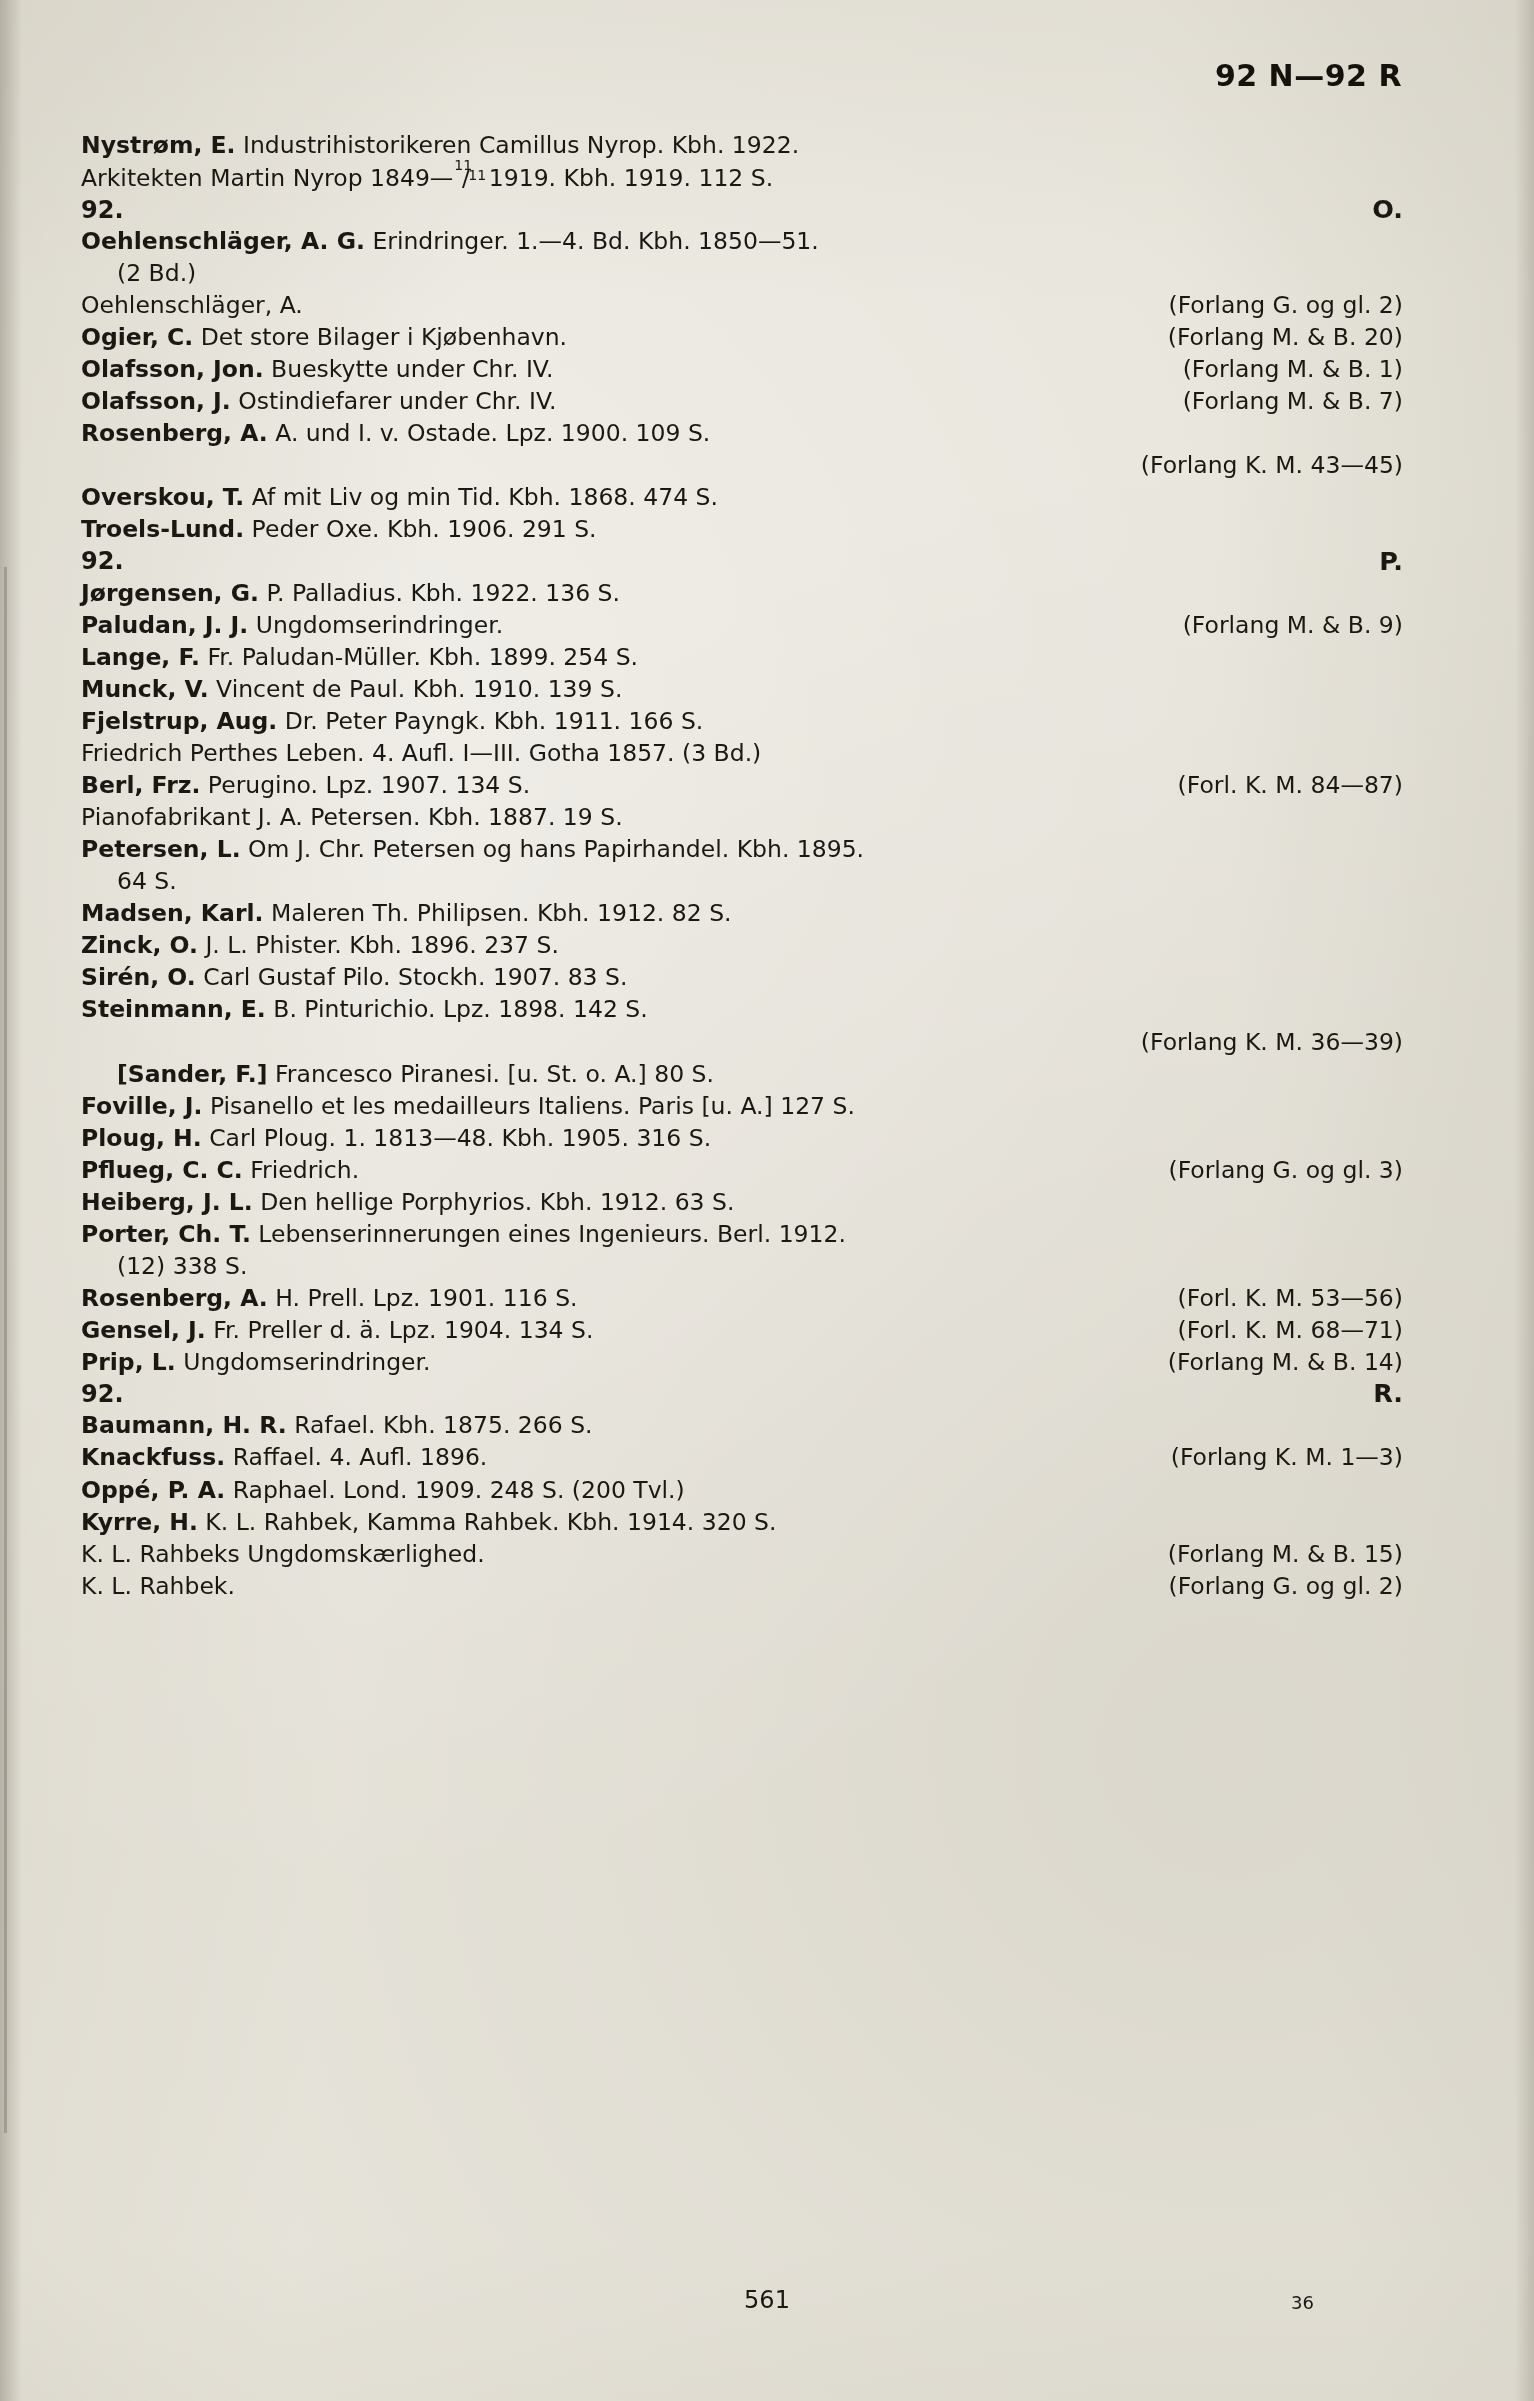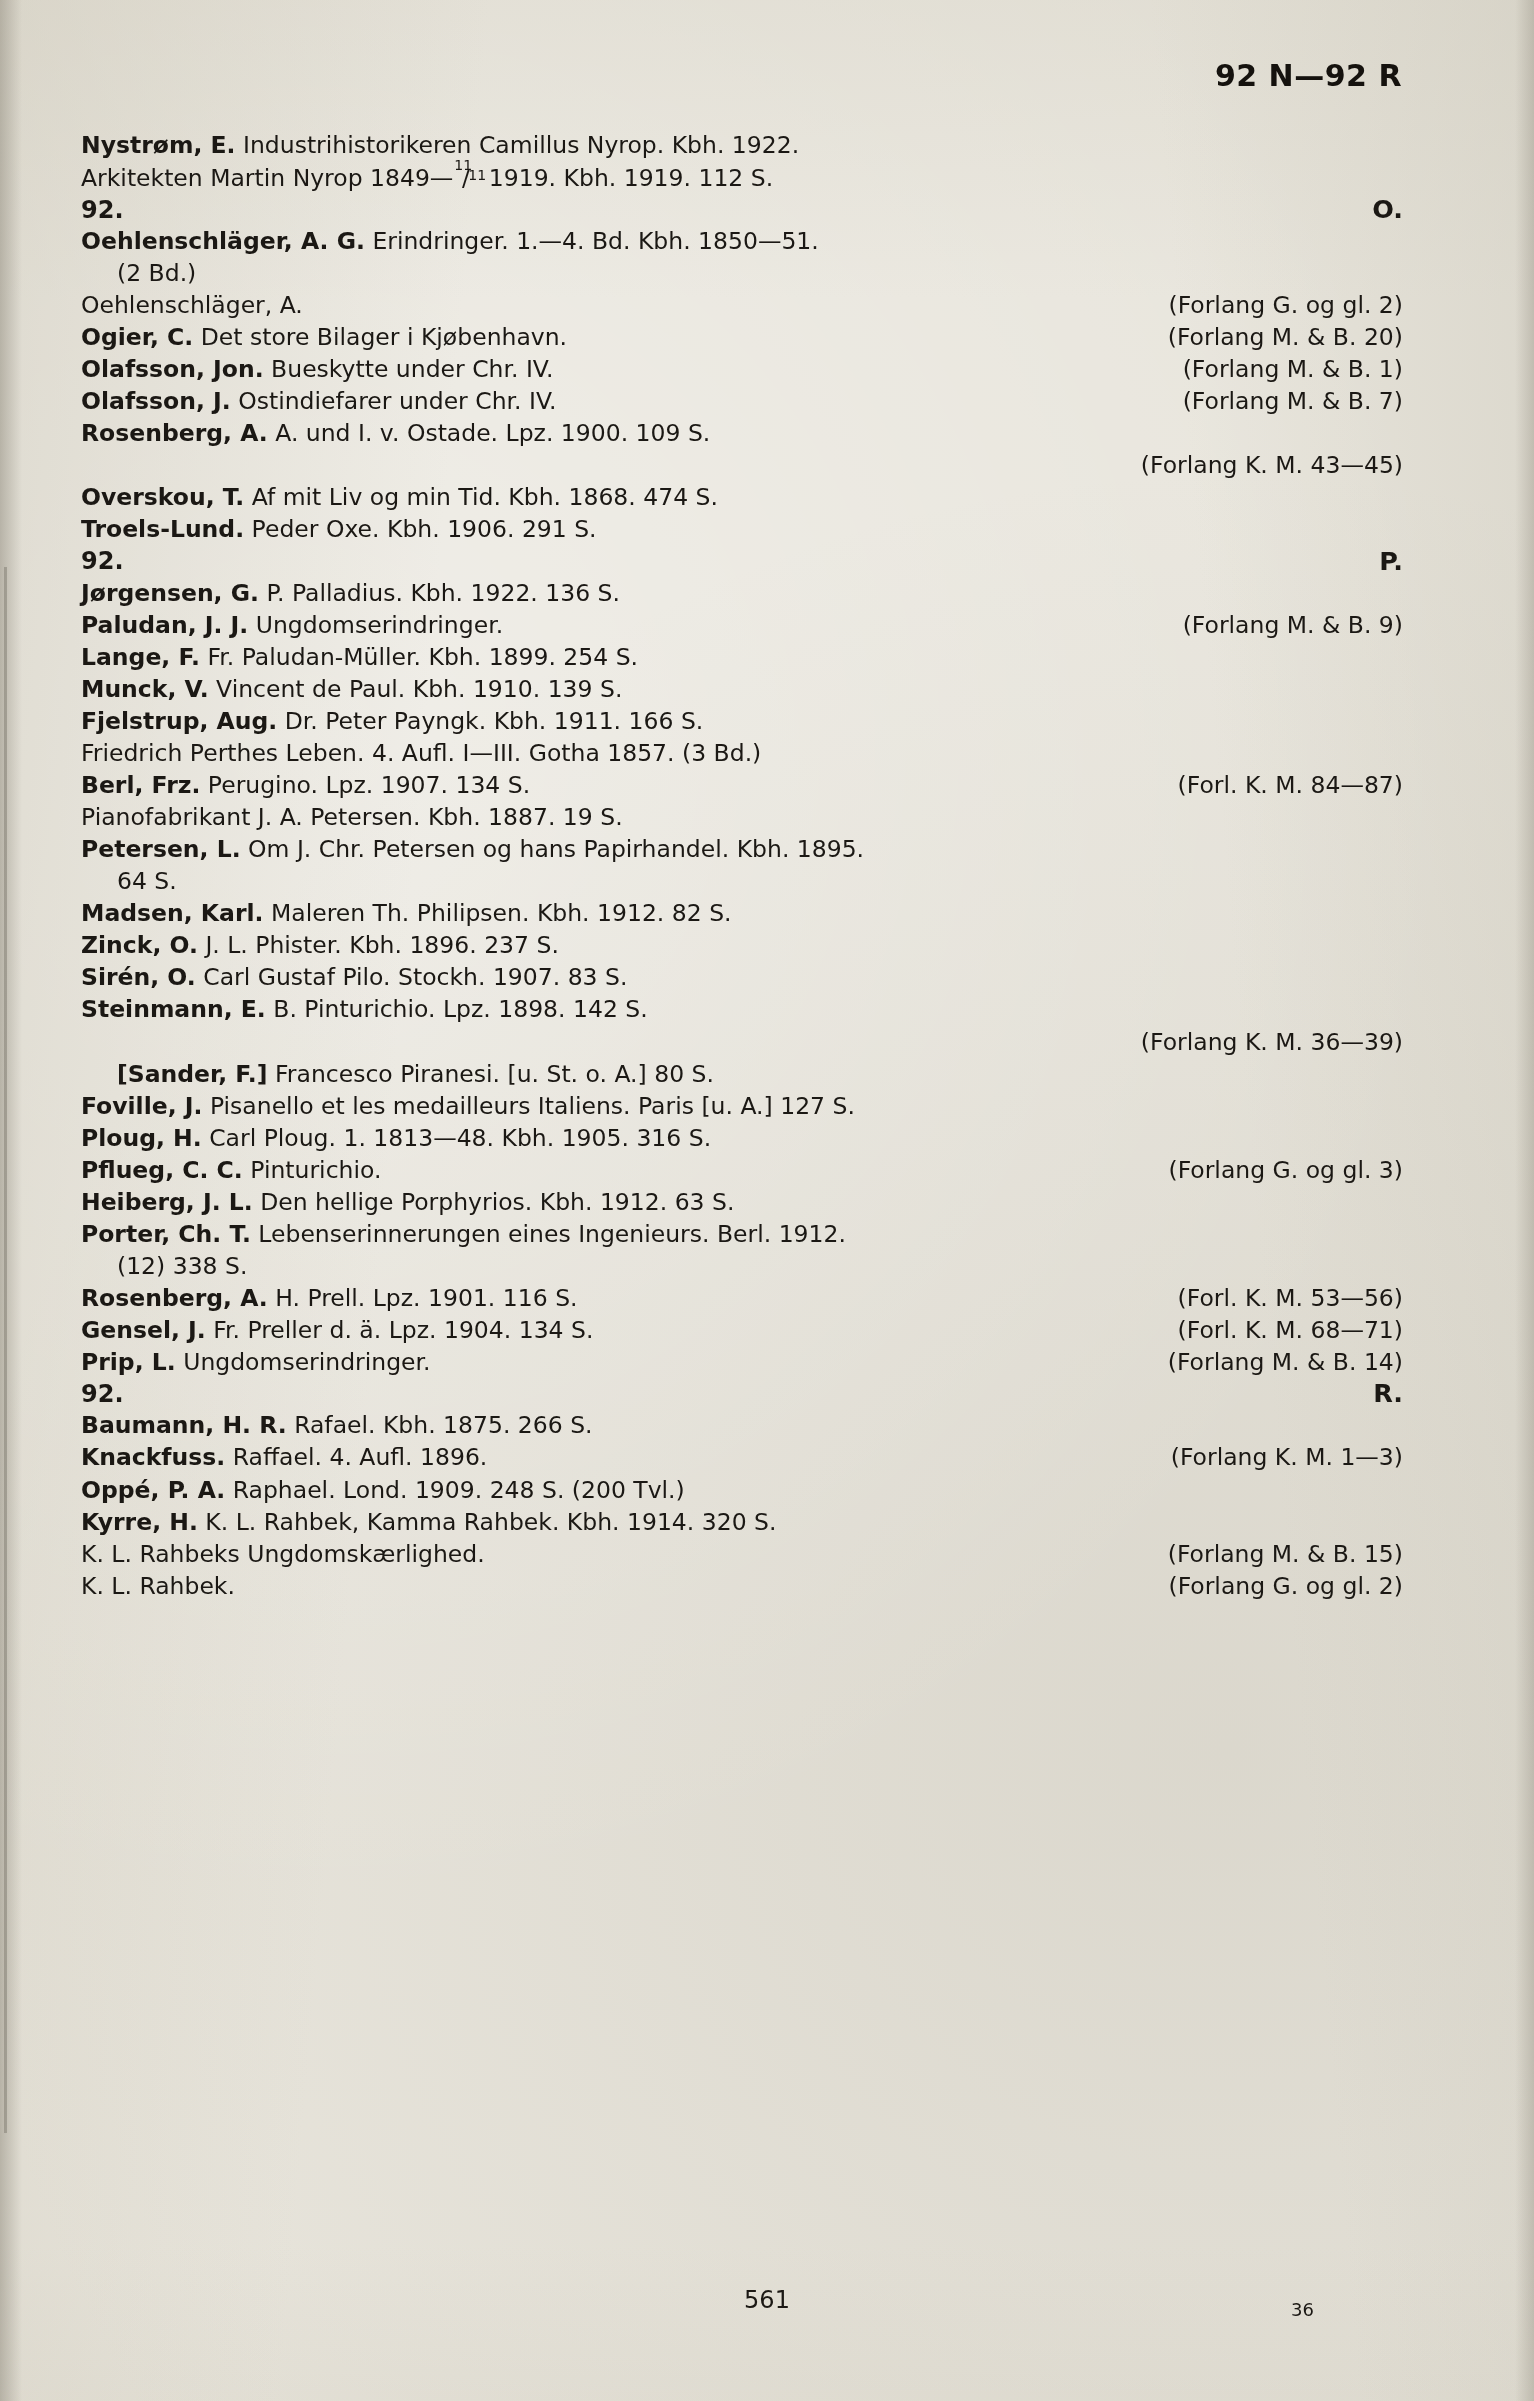--- a/index.html
+++ b/index.html
@@ -159,21 +159,21 @@
   .folio {
     position: absolute;
     left: 50%;
     transform: translateX(-50%);
     font-size: 24px;
     color: #1b1814;
   }
   .signature {
     position: absolute;
     right: 139px;
-    top: 13px;
+    top: 6px;
     font-size: 18px;
     color: #1b1814;
   }
 </style>
 </head>
 <body>
 
 <div class="page">
   <div class="paper-tint"></div>
   <div class="edge-left"></div>
@@ -212,21 +212,21 @@
         <div class="entry"><span class="hd">Madsen,  Karl.</span>  <span>Maleren  Th.  Philipsen.   Kbh.  1912.   82  S.</span></div>
         <div class="entry"><span class="hd">Zinck,  O.</span>  <span>J.  L.  Phister.   Kbh.  1896.   237  S.</span></div>
         <div class="entry"><span class="hd">Sirén,  O.</span>  <span>Carl  Gustaf  Pilo.   Stockh.  1907.   83  S.</span></div>
         <div class="entry"><span class="hd">Steinmann,  E.</span>  <span>B.  Pinturichio.   Lpz.  1898.   142  S.</span></div>
         <div class="entry">
           <span class="right-note">(Forlang K.  M.  36—39)</span>
         </div>
         <div class="entry"><span class="indent"></span><span class="hd">[Sander, F.]</span>  <span>Francesco  Piranesi.   [u.  St.  o.  A.]   80  S.</span></div>
         <div class="entry"><span class="hd">Foville,  J.</span>  <span>Pisanello  et  les  medailleurs  Italiens.  Paris  [u. A.]  127 S.</span></div>
         <div class="entry"><span class="hd">Ploug,  H.</span>  <span>Carl  Ploug.   1.   1813—48.   Kbh.  1905.   316  S.</span></div>
-        <div class="entry clearfix"><span class="hd">Pflueg,  C. C.</span>  <span>Pinturichio.</span><span class="tail">(Forlang G.  og  gl.  3)</span></div>
+        <div class="entry clearfix"><span class="hd">Pflueg,  C. C.</span>  <span>Friedrich.</span><span class="tail">(Forlang G.  og  gl.  3)</span></div>
         <div class="entry"><span class="hd">Heiberg,  J.  L.</span>  <span>Den  hellige  Porphyrios.   Kbh.  1912.   63  S.</span></div>
         <div class="entry"><span class="hd">Porter,  Ch.  T.</span>  <span>Lebenserinnerungen  eines  Ingenieurs.   Berl.  1912.</span></div>
         <div class="entry"><span class="indent"></span><span>(12)  338  S.</span></div>
         <div class="entry clearfix"><span class="hd">Rosenberg,  A.</span>  <span>H.  Prell.   Lpz.  1901.   116  S.</span><span class="tail">(Forl. K. M.  53—56)</span></div>
         <div class="entry clearfix"><span class="hd">Gensel,  J.</span>  <span>Fr.  Preller  d.  ä.   Lpz.  1904.   134 S.</span><span class="tail">(Forl. K. M. 68—71)</span></div>
         <div class="entry clearfix"><span class="hd">Prip,  L.</span>  <span>Ungdomserindringer.</span><span class="tail">(Forlang M.  &amp; B.  14)</span></div>
         <div class="entry sec-letter-row"><span class="leftnum">92.</span><span class="letter">R.</span></div>
         <div class="entry"><span class="hd">Baumann,  H.  R.</span>  <span>Rafael.   Kbh.  1875.   266  S.</span></div>
         <div class="entry clearfix"><span class="hd">Knackfuss.</span>  <span>Raffael.   4.  Aufl.   1896.</span><span class="tail">(Forlang K.  M.  1—3)</span></div>
         <div class="entry"><span class="hd">Oppé,  P.  A.</span>  <span>Raphael.   Lond.  1909.   248  S.   (200  Tvl.)</span></div>

